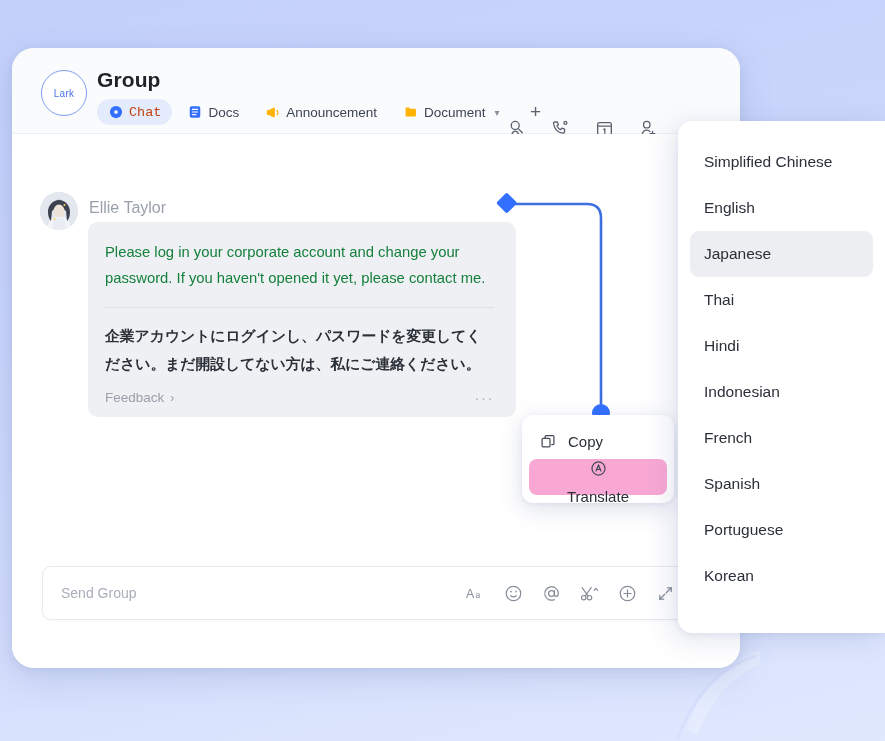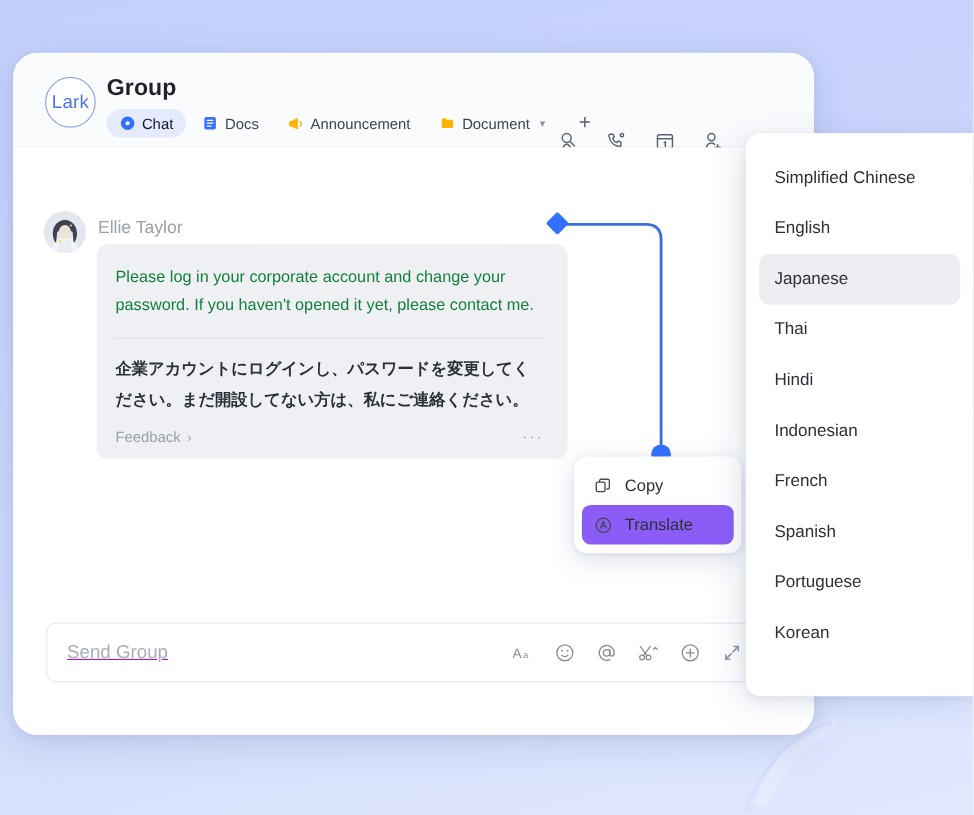--- a/index.html
+++ b/index.html
@@ -52,21 +52,21 @@
     left: 29px;
     top: 70px;
     width: 44px;
     height: 44px;
     border-radius: 50%;
     border: 1.6px solid #7f9cf0;
     background: #ffffff;
     display: flex;
     align-items: center;
     justify-content: center;
-    font-size: 17px;
+    font-size: 10px;
     color: #4a74e8;
     letter-spacing: .2px;
   }
   .group-title {
     position: absolute;
     left: 85px;
     top: 68px;
     font-size: 21px;
     font-weight: bold;
     color: #1f2329;
@@ -108,21 +108,22 @@
     height: 26px;
     padding: 0 11px;
     border-radius: 13px;
     font-size: 13.5px;
     color: #3c4554;
     cursor: pointer;
     white-space: nowrap;
   }
   .tab.active {
     background: #e4ebfd;
-    color: #0f172a;
+    color: #c2410c;
+    font-family: Liberation Mono, monospace;
   }
   .tab-ico {
     width: 15px;
     height: 15px;
     display: flex;
     align-items: center;
     justify-content: center;
     flex: none;
   }
   .chev {
@@ -231,24 +232,23 @@
     display: flex;
     align-items: center;
     box-shadow: 0 1px 3px rgba(90,110,170,.05);
   }
   .composer-input {
     flex: 1;
     border: 0;
     outline: 0;
     background: transparent;
     font-family: "Liberation Sans", sans-serif;
-    font-size: 17px;
+    font-size: 14px;
     color: #a21caf;
     padding: 0 18px;
-    text-decoration: underline;
   }
   .composer-input::placeholder { color: #a8aeb8; }
   .composer-tools {
     display: flex;
     align-items: center;
     gap: 16px;
     padding-right: 16px;
     color: #868d98;
   }
   .ctool { cursor: pointer; display: flex; align-items: center; justify-content: center; width: 22px; height: 22px; }
@@ -280,21 +280,21 @@
     display: flex;
     align-items: center;
     gap: 11px;
     height: 36px;
     padding: 0 10px;
     border-radius: 8px;
     font-size: 15px;
     color: #2b3038;
     cursor: pointer;
   }
-  .ctx-item.hl { background: #8b5cf6; }
+  .ctx-item.hl { background: #f9a8d4; flex-direction: column; }
   .ctx-ico { width: 18px; height: 18px; display: flex; align-items: center; justify-content: center; color: #434a56; flex: none; }
 
   
   .lang-panel {
     position: absolute;
     left: 678px;
     top: 121px;
     width: 207px;
     height: 512px;
     background: #ffffff;

